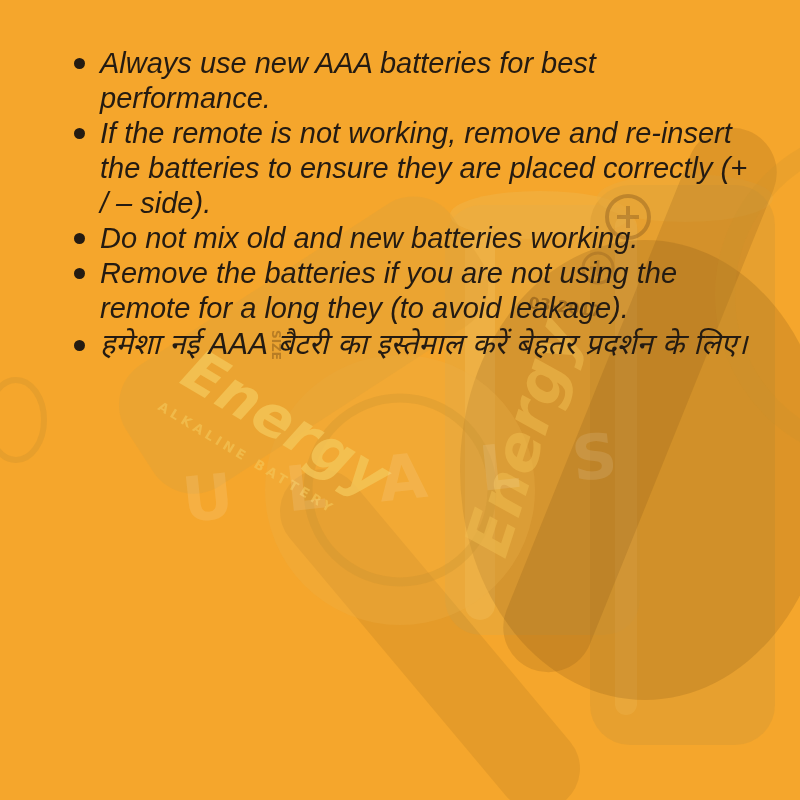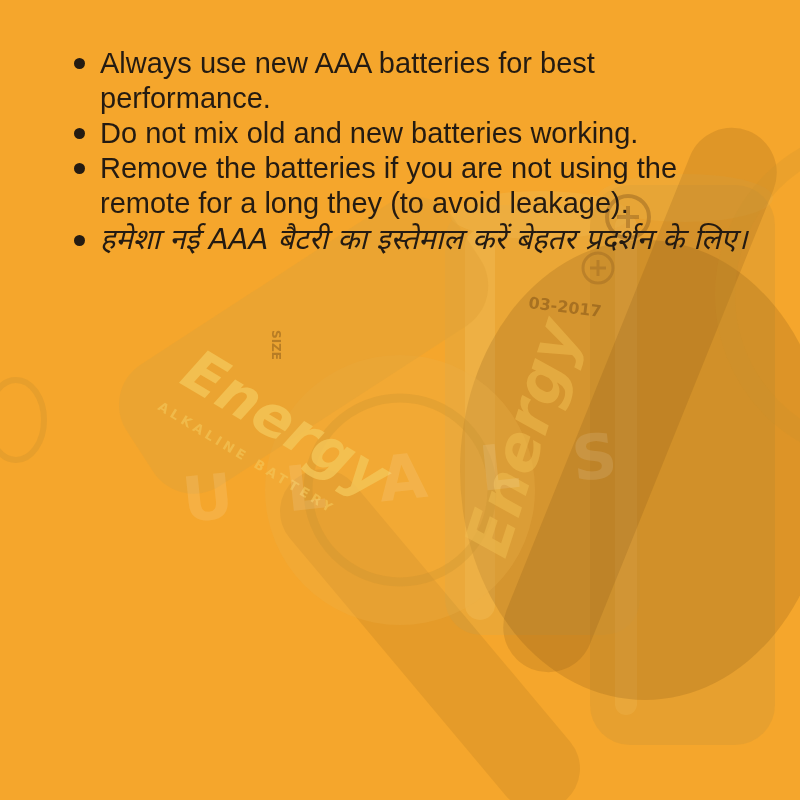--- a/index.html
+++ b/index.html
@@ -48,21 +48,21 @@
     border-radius: 50%;
     background: #241B12;
     margin: 12px 15px 0 0;
   }
 
   .list-en {
     font-size: 29px;
     line-height: 35px;
     font-weight: 500;
   }
-  .list-en .txt { max-width: 648px; }
+  .list-en .txt { max-width: 648px; font-style: italic; }
 
   .list-hi {
     margin-top: 76px;
     font-size: 29px;
     line-height: 37px;
     font-family: "DejaVu Sans", "Liberation Sans", sans-serif;
     font-style: italic;
   }
   .list-hi .dot { margin-top: 14px; }
   .list-hi .txt { max-width: 660px; }
@@ -137,20 +137,24 @@
 
   <div class="content">
 
     <ul class="list list-en">
 
         <li class="item">
           <span class="dot"></span>
           <span class="txt">Always use new AAA batteries for best performance.</span>
         </li>
 
+        <li class="item">
+          <span class="dot"></span>
+          <span class="txt">If the remote is not working, remove and re-insert the batteries to ensure they are placed correctly (+ / – side).</span>
+        </li>
 
         <li class="item">
           <span class="dot"></span>
           <span class="txt">Do not mix old and new batteries working.</span>
         </li>
 
         <li class="item">
           <span class="dot"></span>
           <span class="txt">Remove the batteries if you are not using the remote for a long they (to avoid leakage).</span>
         </li>

